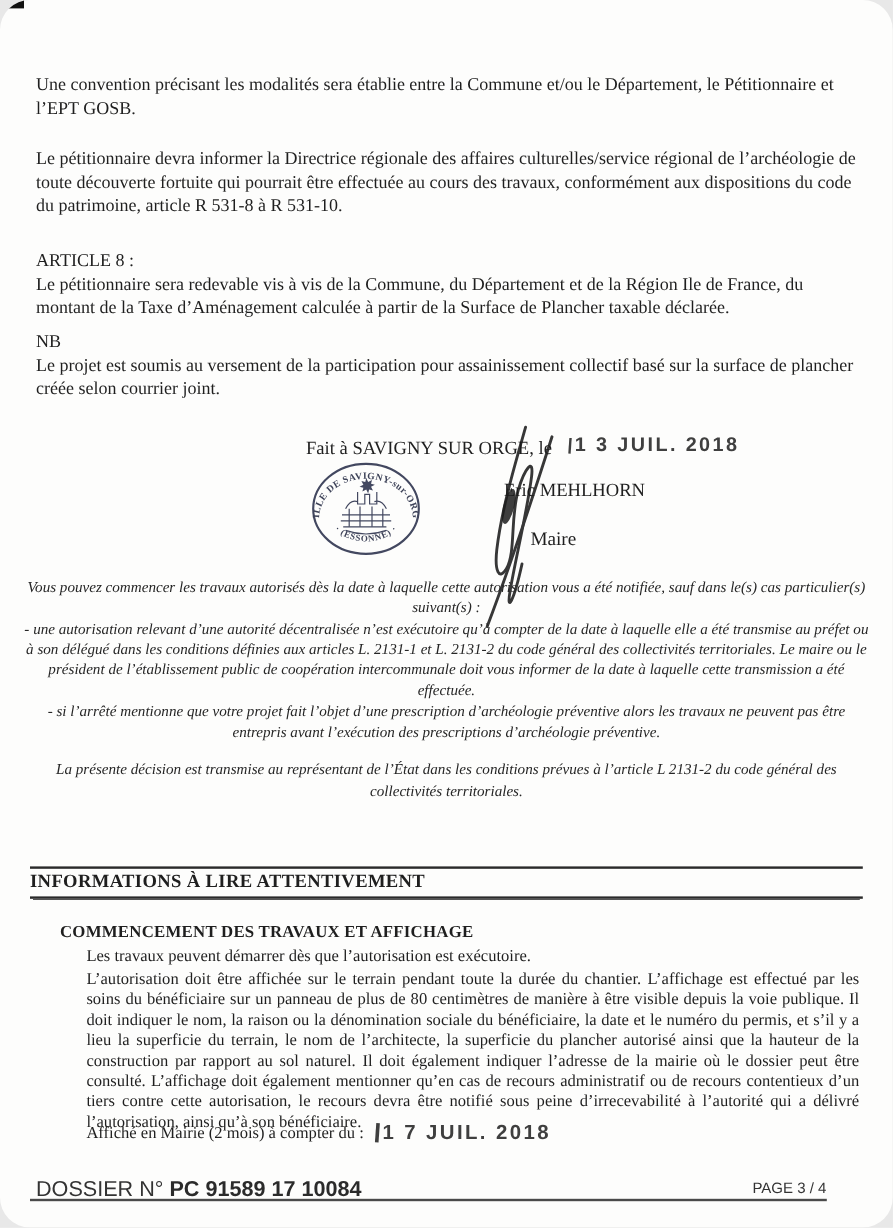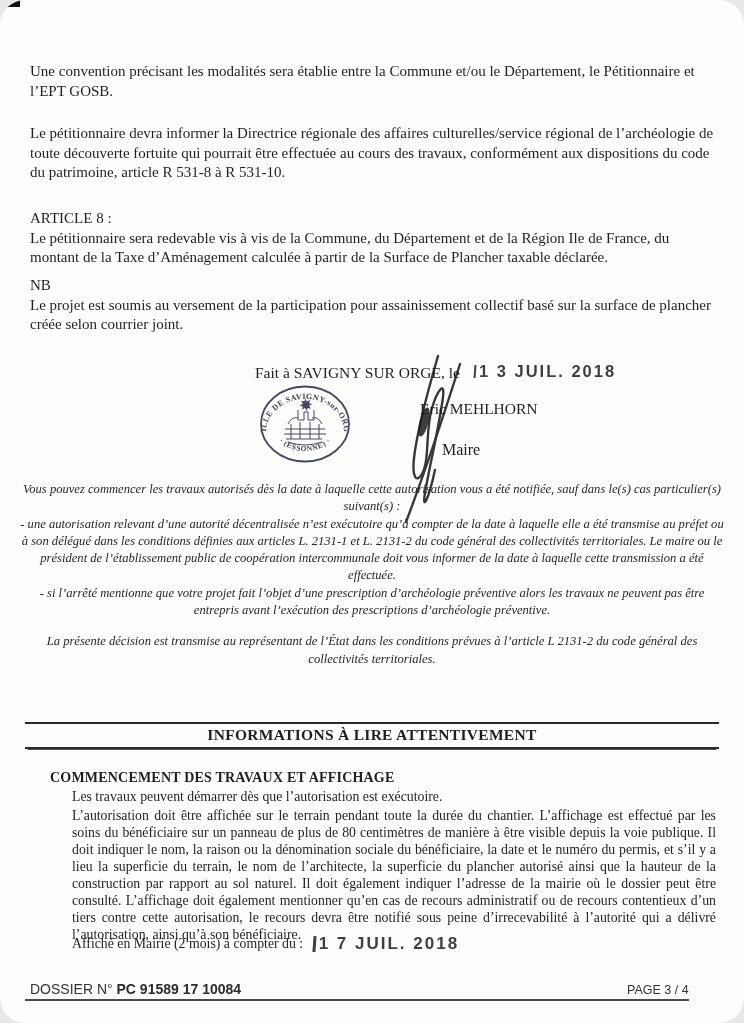--- a/index.html
+++ b/index.html
@@ -54,21 +54,20 @@
   .conditions .cond-title{margin:0 0 11px 0;}
   .conditions p{margin:0;}
   .conditions .cond-final{margin-top:14px;}
 
   
   .info-banner{
     top:722px;left:25px;width:694px;
     border-top:2px solid #2a2a2a;
     border-bottom:2px solid #2a2a2a;
     box-shadow:0 3.5px 0 -2.5px #555;
-    text-align:center;
     padding:2px 0 3px 0;
   }
   .info-banner .banner-text{
     font-weight:700;font-size:15.5px;letter-spacing:.3px;
   }
 
   
   .comm-title{top:770px;left:30px;font-weight:700;font-size:14px;letter-spacing:.2px;margin-left:20px;}
   .comm-line1{top:789px;left:72px;width:645px;font-size:13.8px;}
   .comm-body{
@@ -78,21 +77,21 @@
   }
   .posted-line{top:934px;left:72px;font-size:13.8px;white-space:nowrap;display:flex;align-items:center;}
   .posted-line .stamp-date{margin-left:10px;font-size:17px;}
   .posted-line .stamp-tick{height:16px;width:2.5px;}
 
   
   .footer-rule{top:999px;left:25px;width:664px;border-top:2px solid #4a4a4a;}
   .footer-dossier{
     top:981px;left:30px;
     font-family:"Liberation Sans", sans-serif;
-    font-size:14px;color:#333;
+    font-size:18px;color:#333;
     white-space:nowrap;
   }
   .footer-dossier b{font-weight:700;color:#2b2b2b;}
   .footer-page{
     top:983px;left:627px;
     font-family:"Liberation Sans", sans-serif;
     font-size:12.5px;color:#333;white-space:nowrap;
   }
   .seal text{
     font-family:"Liberation Serif", serif;

